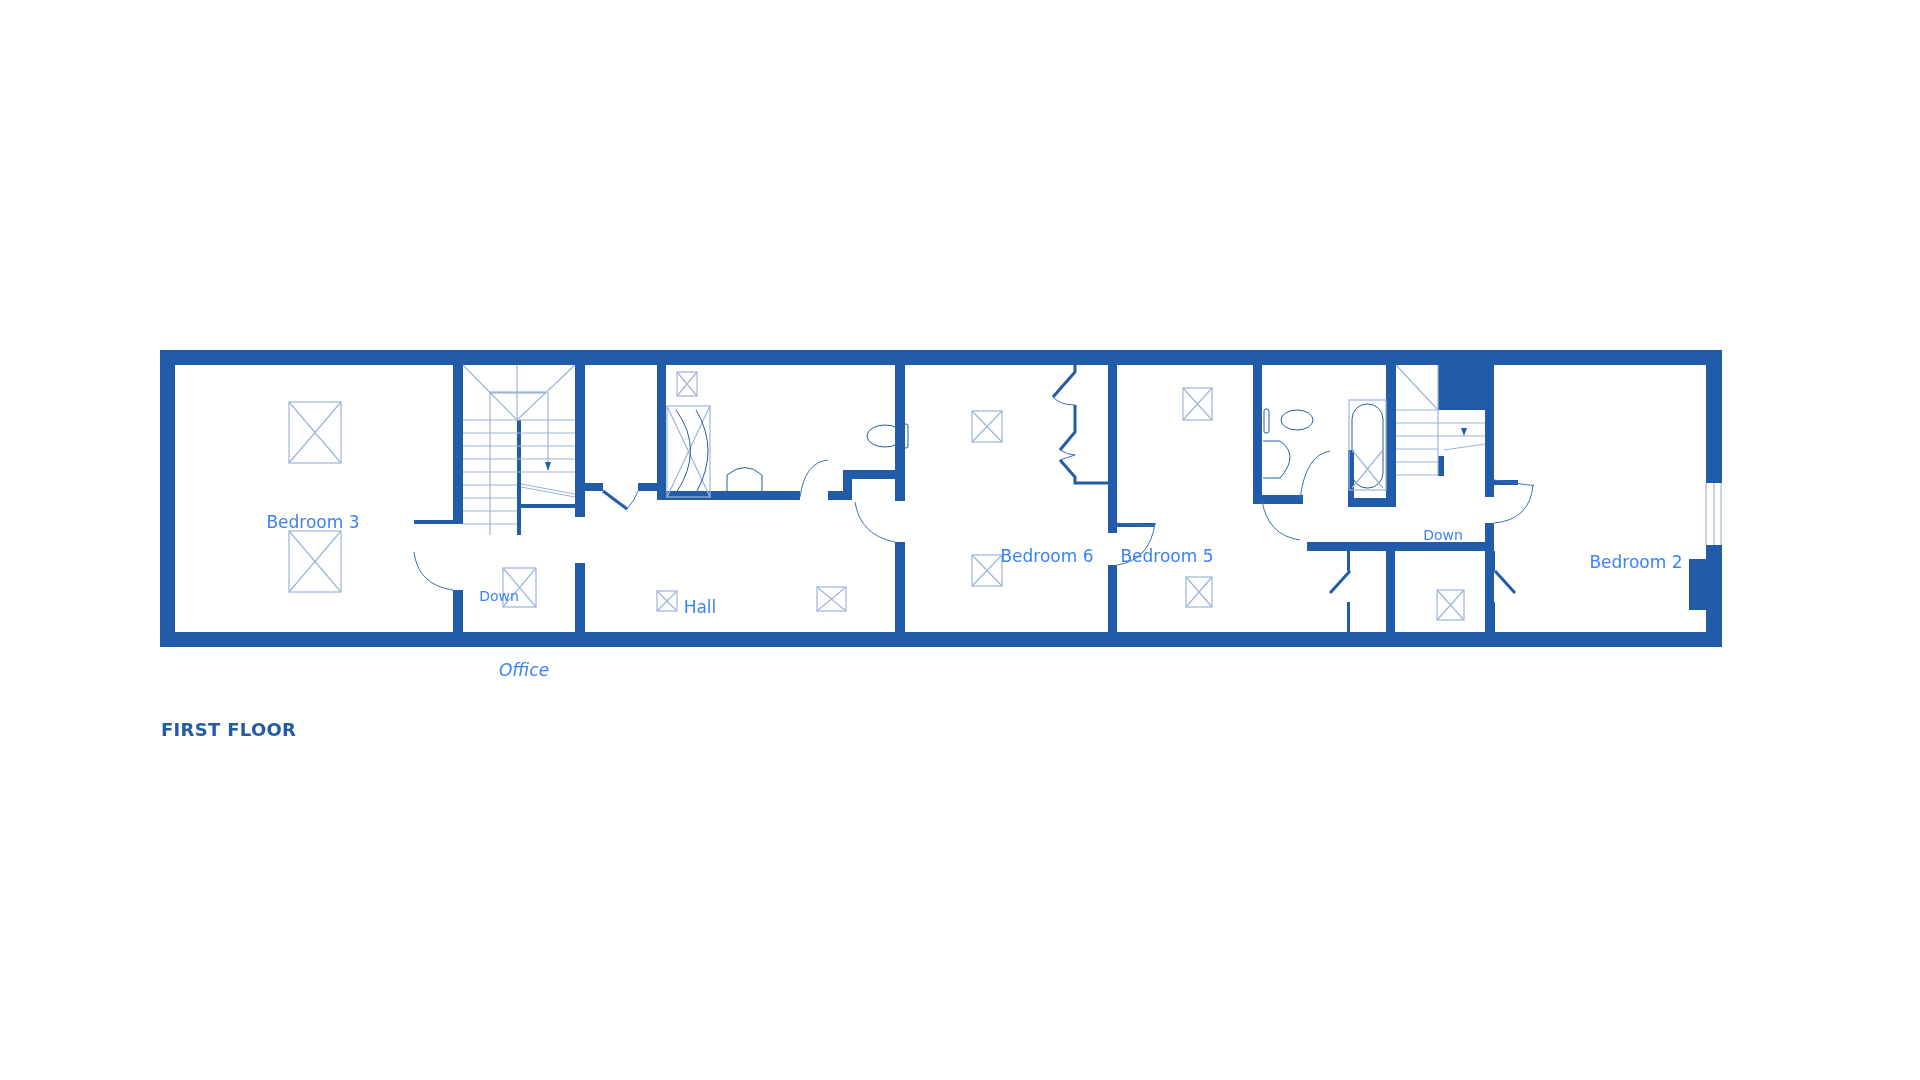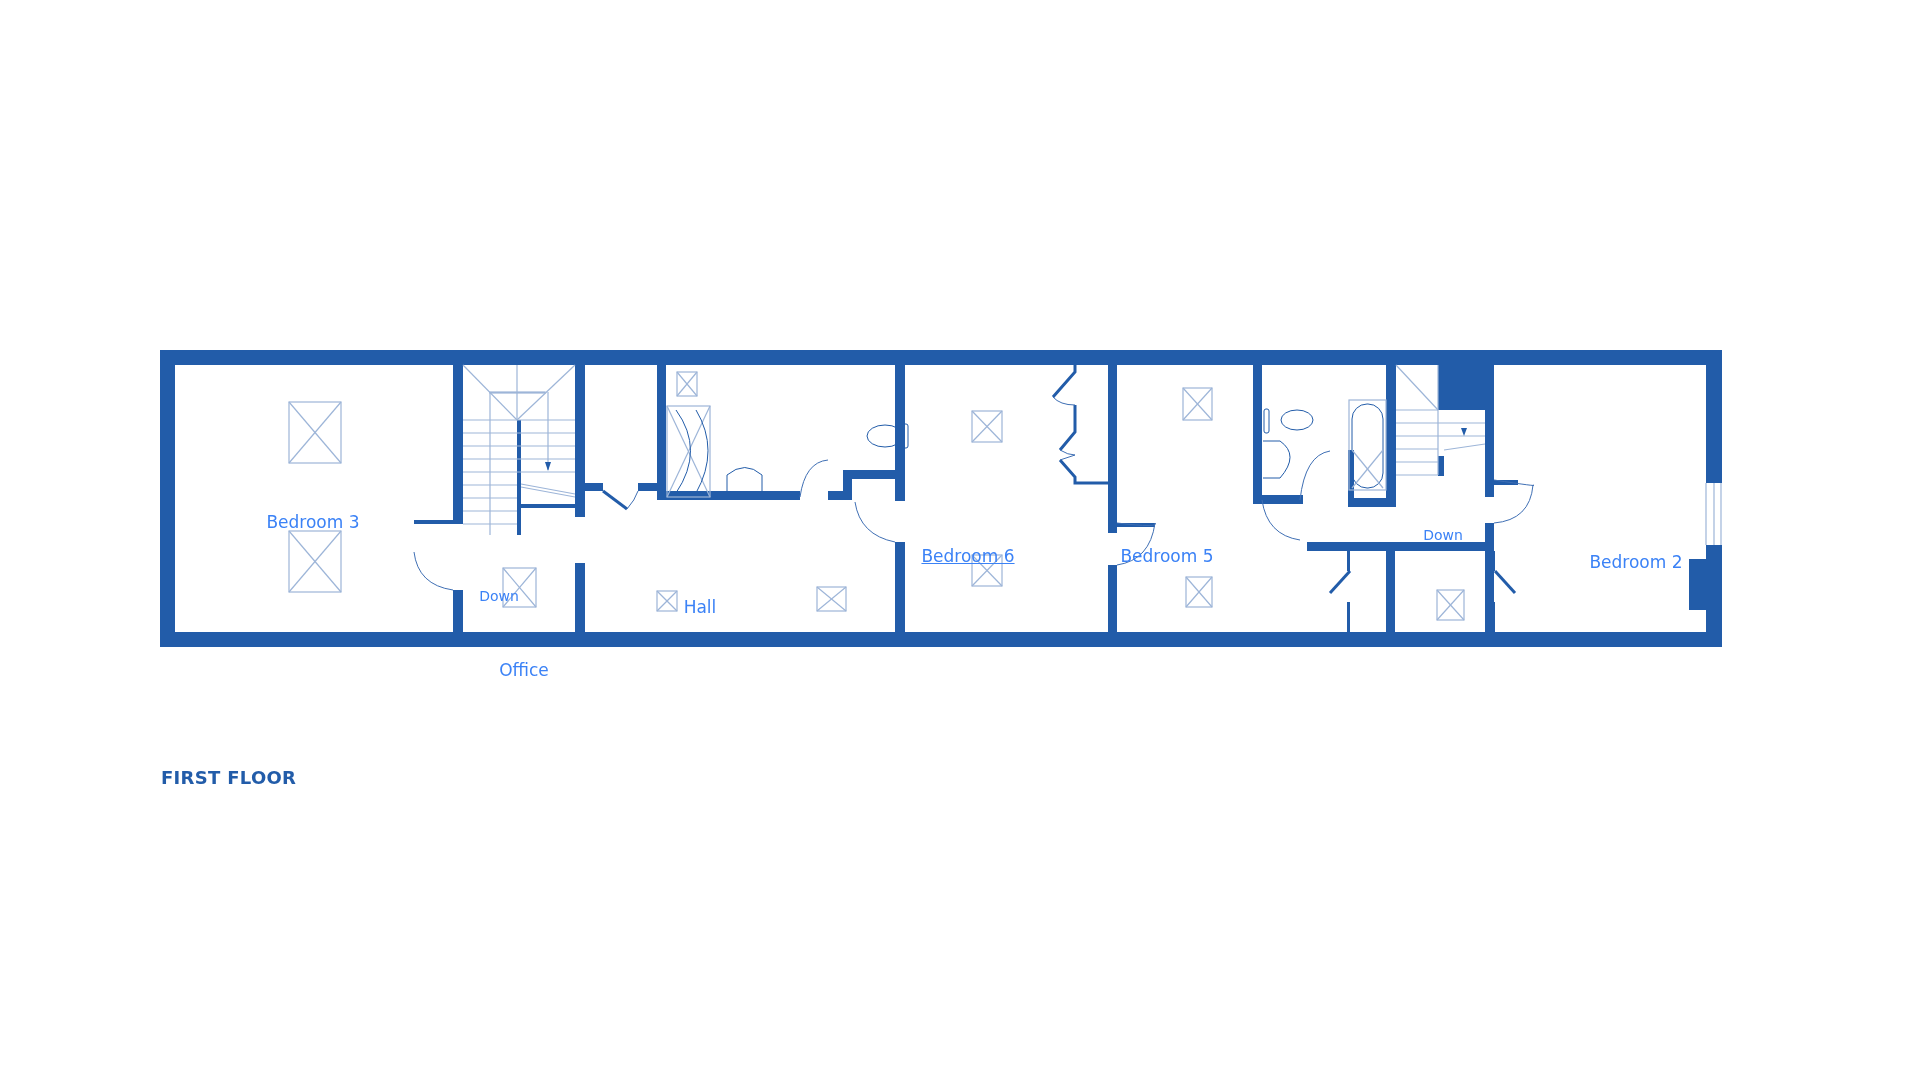--- a/index.html
+++ b/index.html
@@ -5,21 +5,21 @@
   html, body { margin:0; padding:0; background:#ffffff; }
   body { width:1920px; height:1080px; position:relative; overflow:hidden; font-family:"DejaVu Sans", sans-serif; }
   #plan { position:absolute; left:0; top:0; width:1920px; height:1080px; }
   .wall { fill:#225ca9; }
   .thin { fill:none; stroke:#225ca9; stroke-width:1; }
   .light { fill:none; stroke:#9db5d8; stroke-width:1.2; }
   .door { fill:none; stroke:#3f6fb4; stroke-width:1; }
   .leaf { stroke:#225ca9; stroke-width:3; }
   .label { position:absolute; color:#3b82f6; font-family:"DejaVu Sans", sans-serif; font-size:17px; white-space:nowrap; transform:translate(-50%,-50%);margin-top:44px; }
   .label.small { font-size:14px; }
-  .floor-title { position:absolute; left:161px; top:719px; color:#225ca9; font-family:"DejaVu Sans", sans-serif; font-weight:bold; font-size:18px; letter-spacing:0.3px;margin-top:48px; }
+  .floor-title { position:absolute; left:161px; top:719px; color:#225ca9; font-family:"DejaVu Sans", sans-serif; font-weight:bold; font-size:18px; letter-spacing:0.3px; }
 </style>
 </head>
 <body>
 
 <svg id="plan" viewBox="0 0 1920 1080" xmlns="http://www.w3.org/2000/svg">
 
   <g>
     <rect class="wall" x="160" y="350" width="1562" height="15"></rect>
     <rect class="wall" x="160" y="632" width="1562" height="15"></rect>
     <rect class="wall" x="160" y="350" width="15" height="297"></rect>
@@ -213,21 +213,21 @@
       </g>
     <g>
         <rect class="light" x="1437" y="590" width="27" height="30"></rect>
         <line class="light" x1="1437" y1="590" x2="1464" y2="620"></line>
         <line class="light" x1="1464" y1="590" x2="1437" y2="620"></line>
       </g>
   </g>
 </svg>
 
 <div class="label" style="left:313px; top:478px;">Bedroom 3</div>
-<div class="label" style="left:524px; top:626px;">Office</div>
+<div class="label" style="left:524px; top:626px;font-style:italic;">Office</div>
 <div class="label" style="left:700px; top:563px;">Hall</div>
-<div class="label" style="left:968px; top:512px;text-decoration:underline;">Bedroom 6</div>
+<div class="label" style="left:1047px; top:512px;">Bedroom 6</div>
 <div class="label" style="left:1167px; top:512px;">Bedroom 5</div>
 <div class="label" style="left:1636px; top:518px;">Bedroom 2</div>
 <div class="label small" style="left:499px; top:552px;">Down</div>
 <div class="label small" style="left:1443px; top:491px;">Down</div>
 
 <div class="floor-title">FIRST FLOOR</div>
 
 </body></html>

